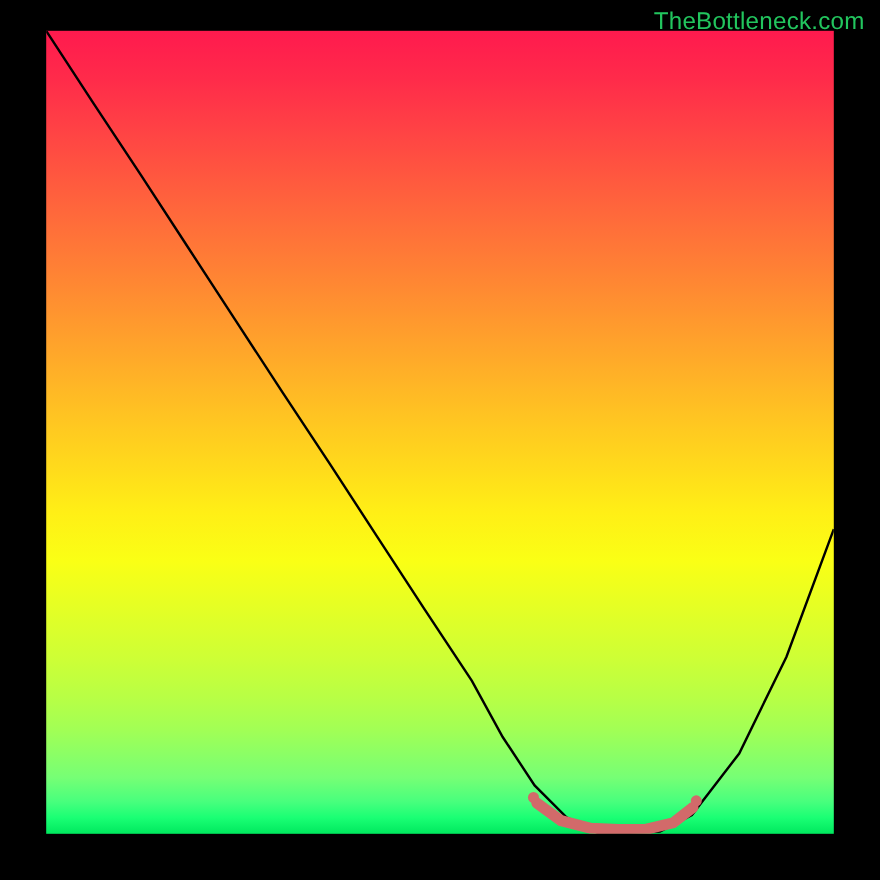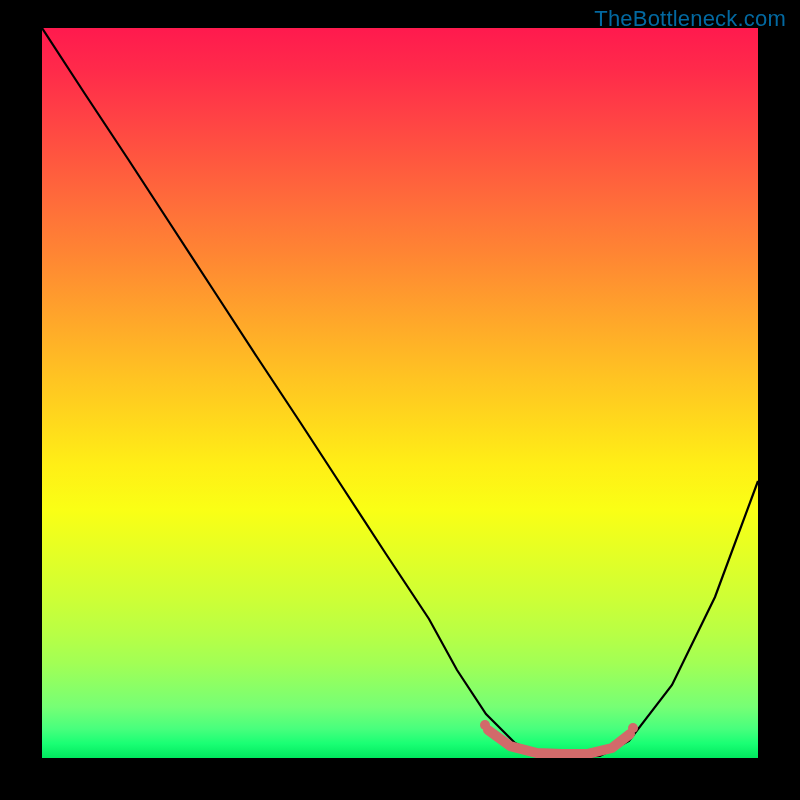--- a/index.html
+++ b/index.html
@@ -10,21 +10,21 @@
     position: relative;
     overflow: hidden;
     font-family: Arial, sans-serif;
   }
   .watermark {
     position: absolute;
     top: 6px;
     right: 14px;
     font-size: 22px;
     font-weight: 500;
-    color: #0369a1;
+    color: #22c55e;
     z-index: 10;
     letter-spacing: 0.2px;
   }
   .plot-area {
     position: absolute;
     left: 42px;
     top: 28px;
     width: 716px;
     height: 730px;
   }

